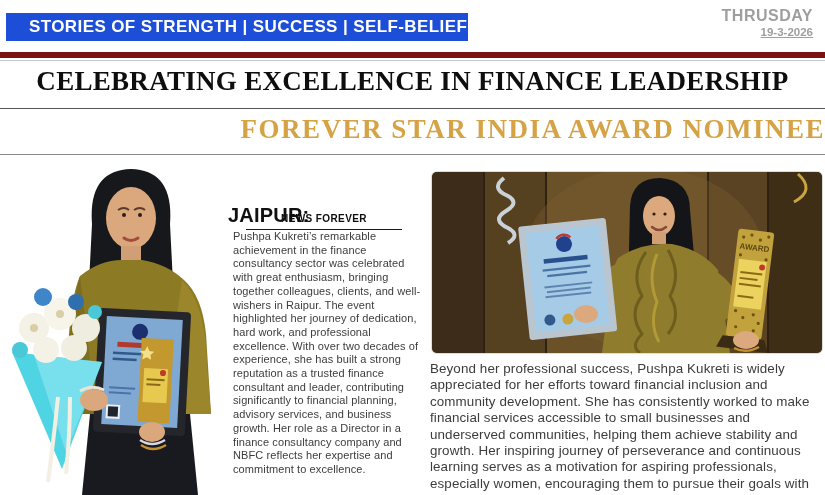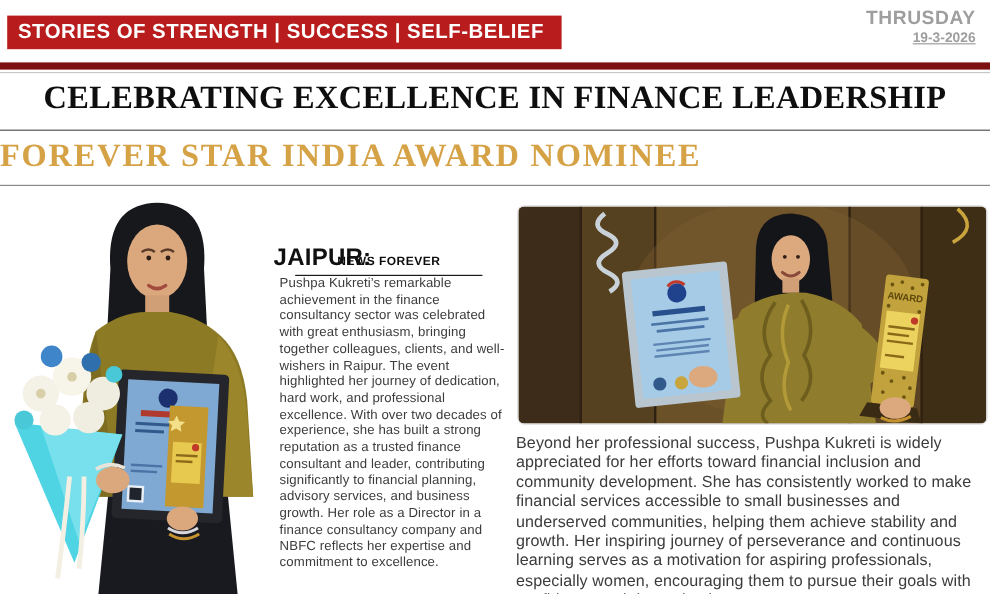--- a/index.html
+++ b/index.html
@@ -1,36 +1,36 @@
 <!DOCTYPE html>
 <html><head>
 <meta charset="utf-8">
 <style>
   html,body{margin:0;padding:0;background:#fff;}
   #page{position:relative;width:825px;height:495px;background:#ffffff;overflow:hidden;
         font-family:"Liberation Sans",sans-serif;}
 
   
-  .banner{position:absolute;left:6px;top:13px;width:462px;height:28px;background:#b91c1c;
-          color:#fff;font-weight:bold;font-size:17px;line-height:28px;padding-left:9px;
+  .banner{position:absolute;left:6px;top:13px;width:462px;height:28px;background:#1d4ed8;
+          color:#fff;font-weight:bold;font-size:17px;line-height:28px;padding-left:23px;
           letter-spacing:.4px;white-space:nowrap;box-sizing:border-box;}
   .datebox{position:absolute;right:12px;top:7px;text-align:right;color:#9E9E9E;}
   .weekday{font-size:16px;font-weight:bold;letter-spacing:.5px;}
   .dateline-top{font-size:11.5px;font-weight:bold;margin-top:1px;text-decoration:underline;}
 
   
   .rule-red{position:absolute;left:0;top:52px;width:825px;height:6px;background:#7D1012;}
   .rule-gray{position:absolute;left:0;top:60px;width:825px;height:1px;background:#c7c7c7;}
   .rule-1{position:absolute;left:0;top:108px;width:825px;height:1px;background:#555;}
   .rule-2{position:absolute;left:0;top:154px;width:825px;height:1px;background:#888;}
 
   .headline{position:absolute;left:0;top:66px;width:825px;text-align:center;
             font-family:"Liberation Serif",serif;font-weight:bold;font-size:27px;
             color:#0e0e0e;letter-spacing:.3px;}
-  .subheadline{position:absolute;left:0;top:114px;width:825px;text-align:left;
+  .subheadline{position:absolute;left:0;top:114px;width:825px;text-align:right;
             font-family:"Liberation Serif",serif;font-weight:bold;font-size:27px;
             color:#D5A246;letter-spacing:1.5px;}
 
   
   .photo-left{position:absolute;left:0;top:162px;width:232px;height:333px;}
   .photo-right{position:absolute;left:432px;top:172px;width:390px;height:181px;
                border-radius:5px;overflow:hidden;box-shadow:0 0 0 1px #ddd;}
   .photo-left svg,.photo-right svg{display:block;width:100%;height:100%;}
 
   

